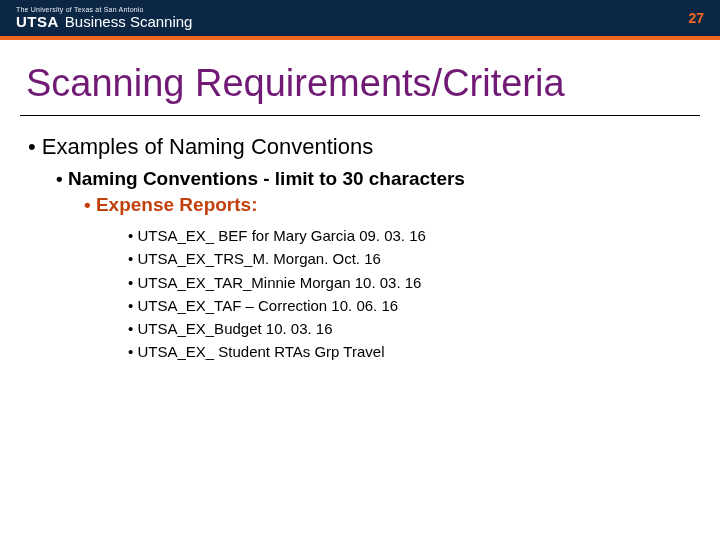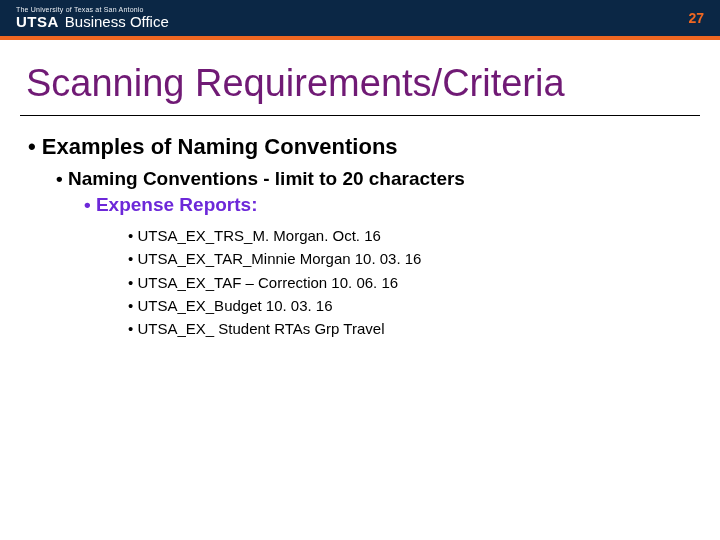--- a/index.html
+++ b/index.html
@@ -20,23 +20,23 @@
   .header .affairs { font-size: 15px; font-weight: 400; }
   .page-num { color: #f06721; font-size: 14px; font-weight: 700; }
   .accent-bar { width: 100%; height: 4px; background: #f06721; }
   .title {
     font-size: 38px; font-weight: 400; color: #701a75;
     padding: 22px 26px 10px 26px;
     letter-spacing: 0px;
   }
   .title-underline { height: 1px; background: #000; margin: 0 20px 10px 20px; }
   .content { padding: 4px 28px 0 28px; }
-  .lvl1 { font-size: 22px; font-weight: 700; color: #000; margin: 4px 0 8px 0; }
+  .lvl1 { font-size: 22px; font-weight: 400; color: #000; margin: 4px 0 8px 0; }
   .lvl2 { font-size: 19px; font-weight: 700; color: #000; margin: 2px 0 4px 28px; }
-  .lvl3 { font-size: 19px; font-weight: 700; color: #6d28d9; margin: 0 0 8px 56px; }
+  .lvl3 { font-size: 19px; font-weight: 700; color: #c2410c; margin: 0 0 8px 56px; }
   .examples { margin-left: 100px; }
   .example-item { font-size: 15px; color: #000; line-height: 1.55; }
   .bullet::before { content: "• "; }
   .footer {
     position: absolute; left: 0; right: 0; bottom: 0;
     height: 54px;
   }
   .footer .bar-orange { height: 5px; background: #f06721; }
   .footer .bar-navy {
     height: 49px; background: #0b2745;
@@ -47,36 +47,37 @@
 </head>
 <body>
 
 <div class="slide">
 
   <div class="header">
     <div class="brand">
       <div class="univ">The University of Texas at San Antonio</div>
       <div class="lockup">
         <span class="utsa">UTSA</span>
-        <span class="affairs">Business Office</span>
+        <span class="affairs">Business Scanning</span>
       </div>
     </div>
     <div class="page-num">27</div>
   </div>
   <div class="accent-bar"></div>
 
   <div class="title">Scanning Requirements/Criteria</div>
   <div class="title-underline"></div>
 
   <div class="content">
     <div class="lvl1 bullet">Examples of Naming Conventions</div>
-    <div class="lvl2 bullet">Naming Conventions - limit to 20 characters</div>
+    <div class="lvl2 bullet">Naming Conventions - limit to 30 characters</div>
     <div class="lvl3 bullet">Expense Reports:</div>
 
     <div class="examples">
+      <div class="example-item bullet">UTSA_EX_ BEF for Mary Garcia 09. 03. 16</div>
       <div class="example-item bullet">UTSA_EX_TRS_M. Morgan. Oct. 16</div>
       <div class="example-item bullet">UTSA_EX_TAR_Minnie Morgan 10. 03. 16</div>
       <div class="example-item bullet">UTSA_EX_TAF – Correction  10. 06. 16</div>
       <div class="example-item bullet">UTSA_EX_Budget 10. 03. 16</div>
       <div class="example-item bullet">UTSA_EX_ Student RTAs Grp Travel</div>
     </div>
   </div>
 
 
 </div>

